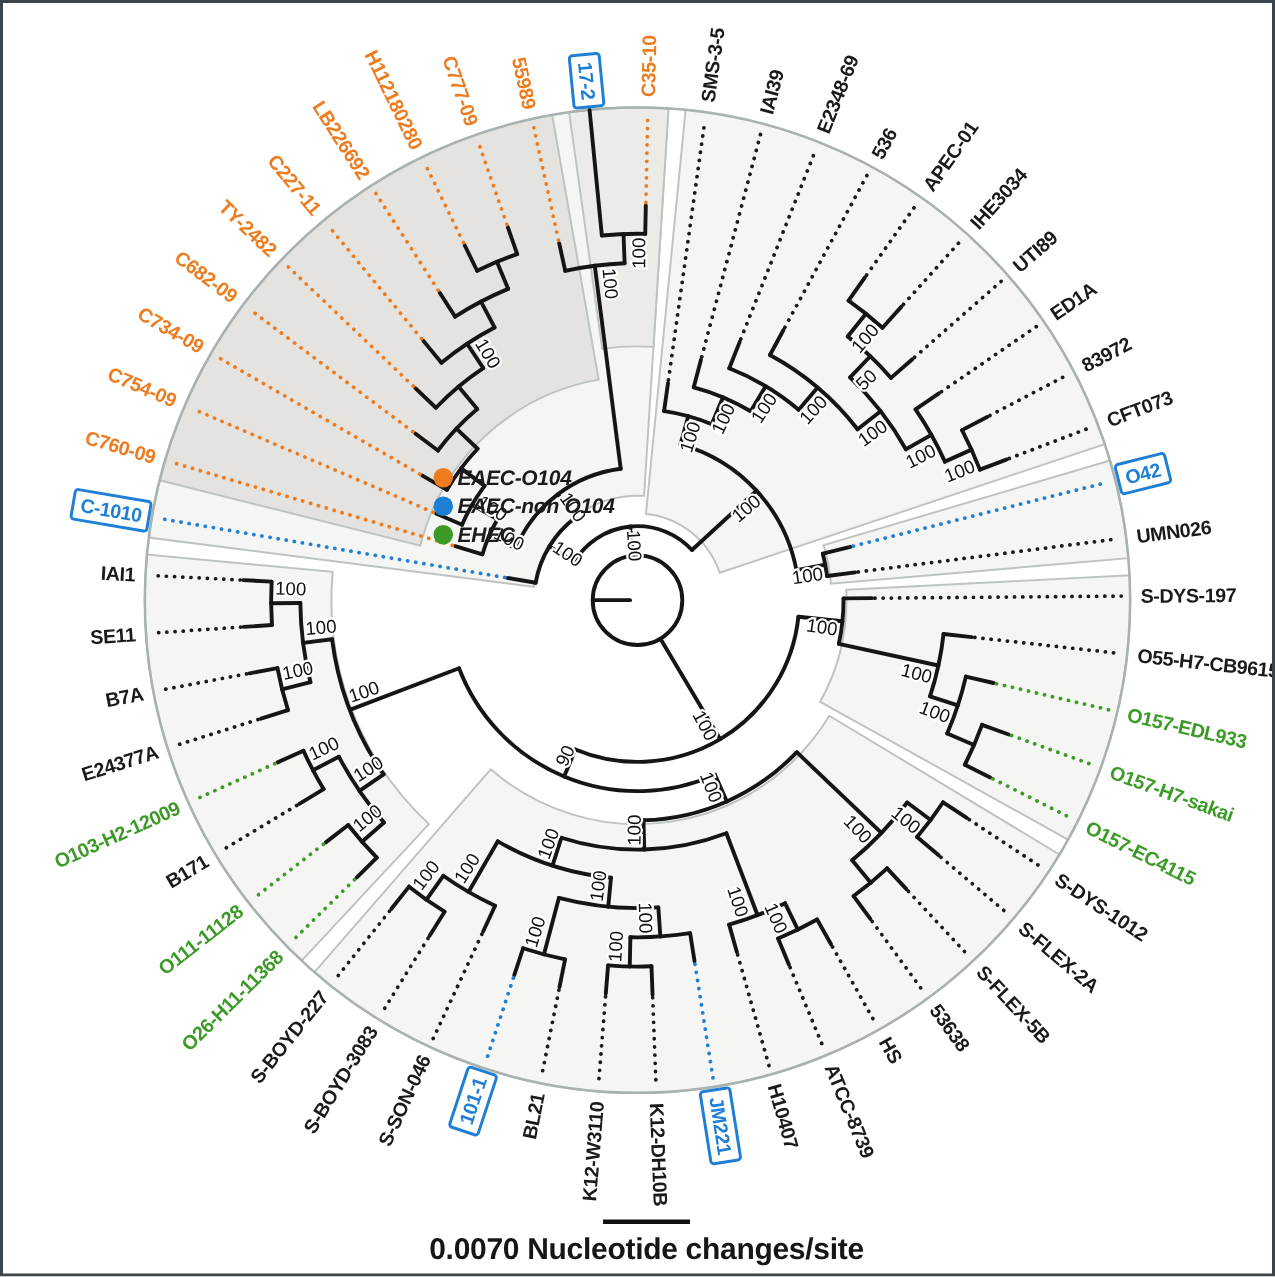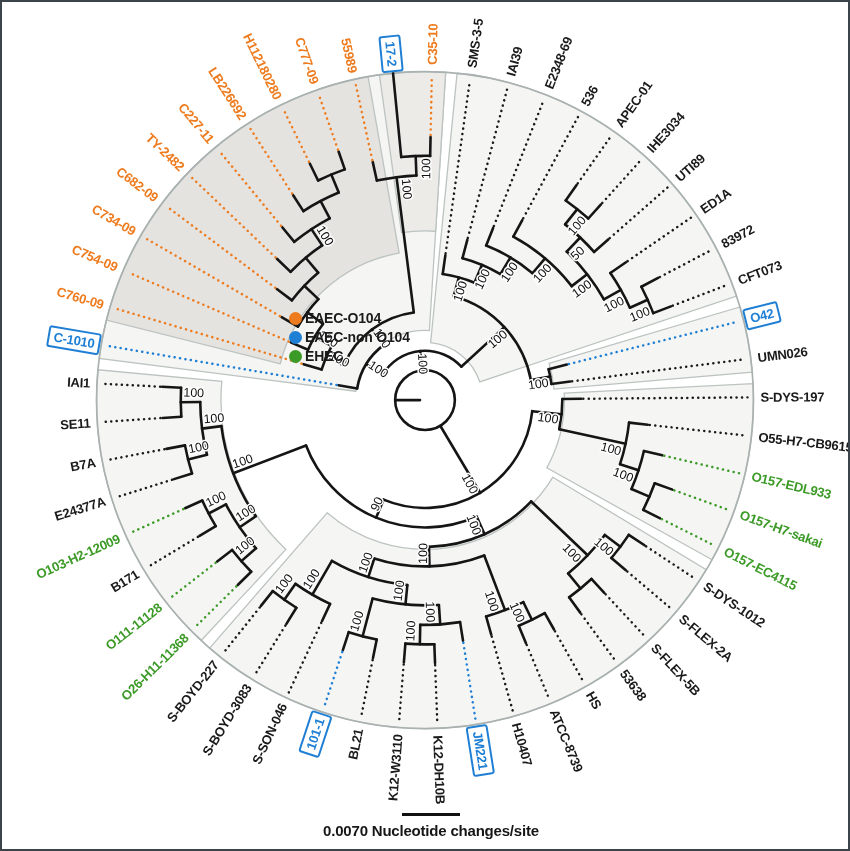--- a/index.html
+++ b/index.html
@@ -3,24 +3,24 @@
 <meta charset="utf-8">
 <style>
   html,body{margin:0;padding:0;background:#fff;}
   .frame{width:850px;height:851px;position:relative;background:#ffffff;
          border:2px solid #3a444a;box-sizing:border-box;overflow:hidden;
          font-family:"Liberation Sans", sans-serif;}
   #tree{position:absolute;left:0;top:0;}
   .legend{position:absolute;left:287px;top:308px;display:flex;flex-direction:column;gap:3px;}
   .legend-row{display:flex;align-items:center;gap:3px;}
   .legend-dot{width:13px;height:13px;border-radius:50%;display:inline-block;flex:0 0 13px;}
-  .legend-label{font-size:14px;font-weight:600;color:#1b1b1b;letter-spacing:-0.2px;white-space:nowrap;}
+  .legend-label{font-size:14px;font-weight:600;color:#1b1b1b;letter-spacing:-0.2px;white-space:nowrap;font-style:italic;}
   .scalebar-line{position:absolute;left:400px;top:811px;width:58px;height:3px;background:#111;}
   .scalebar-label{position:absolute;left:277px;top:820px;width:304px;text-align:center;
-                  font-size:15px;font-weight:600;color:#161616;letter-spacing:-0.2px;}
+                  font-size:20px;font-weight:600;color:#161616;letter-spacing:-0.2px;}
   svg text{font-family:"Liberation Sans", sans-serif;}
 </style>
 </head>
 <body>
 
 <div class="frame">
   <svg id="tree" width="846" height="847" viewBox="0 0 850 851">
       <g>
         <path d="M355.56797497572086,391.10090448259655 L97.67759631411246,358.0471211322409 A330,330 0 0 1 445.7534084452201,70.65322828680121 L429.4022381550467,330.13856357598814 A70,70 0 0 0 355.56797497572086,391.10090448259655 Z" fill="#F5F5F3" stroke="#BCC3C1" stroke-width="1.3"></path>
         <path d="M430.66551076051275,342.27737022776495 L457.2348026029173,71.57814095107653 A330,330 0 0 1 738.0019339044419,295.45436703487144 L480.01246111047766,381.6253129940077 A58,58 0 0 0 430.66551076051275,342.27737022776495 Z" fill="#F5F5F3" stroke="#BCC3C1" stroke-width="1.3"></path>

